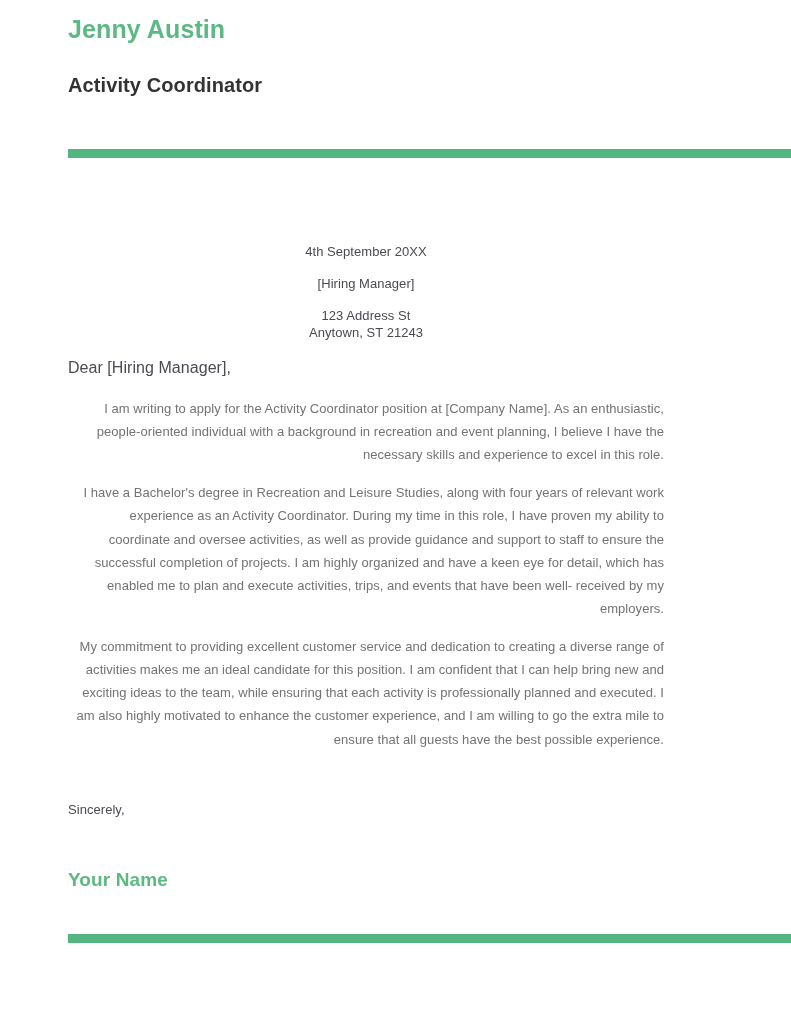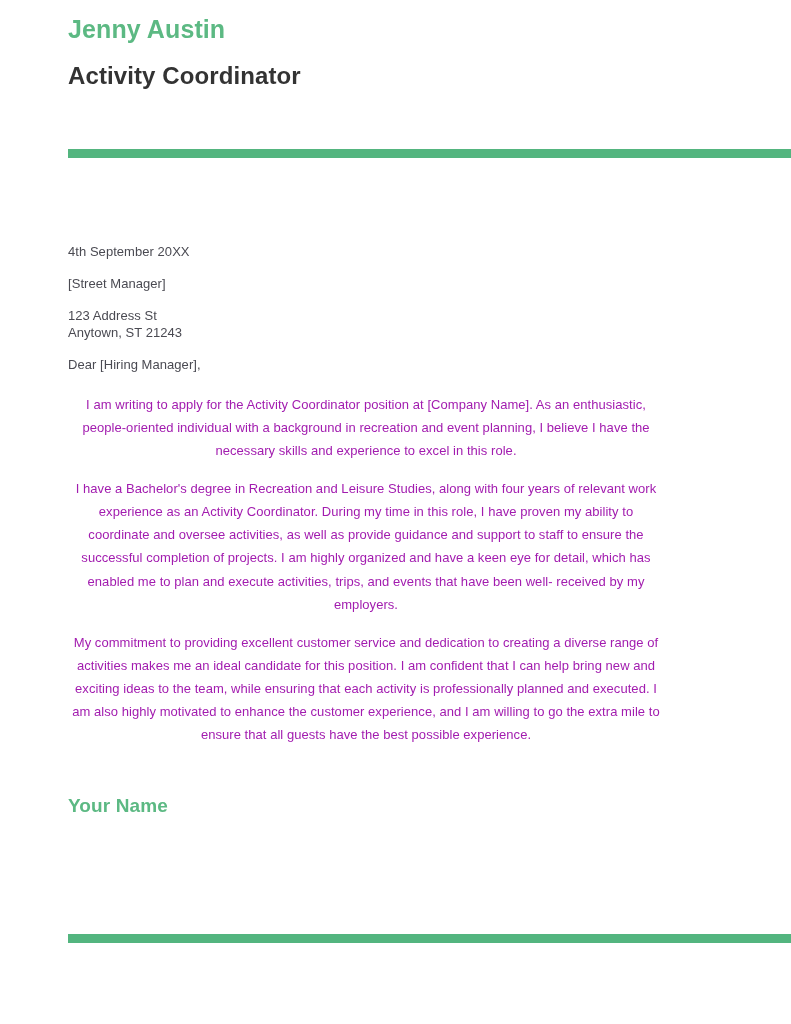--- a/index.html
+++ b/index.html
@@ -34,26 +34,26 @@
   }
   .applicant-name {
     font-size: 25px;
     font-weight: bold;
     color: #5cb983;
     letter-spacing: 0.1px;
     line-height: 1.25;
     margin: 0;
   }
   .job-title {
-    font-size: 24px;
+    font-size: 20px;
     font-weight: bold;
     color: #333333;
     letter-spacing: 0.1px;
     line-height: 1.25;
-    margin: 16px 0 0 0;
+    margin: 28px 0 0 0;
   }
   .contact-line {
     font-size: 12.5px;
     color: #8a8a90;
     margin: 24px 0 0 0;
     letter-spacing: 0.1px;
     line-height: 1.4;
   }
 
   
@@ -81,44 +81,46 @@
     left: 68px;
     right: 69px;
     top: 243px;
   }
   .meta-line {
     font-size: 13px;
     color: #4a4a52;
     line-height: 1.45;
     margin: 0 0 13px 0;
     letter-spacing: 0.05px;
+    text-align: center;
   }
   .address-block {
     font-size: 13px;
     color: #4a4a52;
     line-height: 1.35;
     margin: 0 0 14px 0;
     letter-spacing: 0.05px;
+    text-align: center;
   }
   .address-block span {
     display: block;
   }
   .salutation {
-    font-size: 13px;
+    font-size: 16px;
     color: #4a4a52;
     line-height: 1.45;
     margin: 0 0 18px 0;
     letter-spacing: 0.05px;
   }
   .body-para {
     font-size: 13px;
-    color: #a21caf;
+    color: #737373;
     line-height: 1.78;
     margin: 0 0 15px 0;
-    text-align: center;
+    text-align: right;
     letter-spacing: 0.05px;
   }
   .signoff {
     font-size: 13px;
     color: #4a4a52;
     margin: 50px 0 0 0;
     line-height: 1.45;
     letter-spacing: 0.05px;
   }
   .signature-name {
@@ -139,36 +141,37 @@
     <h1 class="applicant-name">Jenny Austin</h1>
     <h2 class="job-title">Activity Coordinator</h2>
   </div>
 
   <div class="rule rule-top"></div>
 
   <div class="letter">
 
     <p class="meta-line">4th September 20XX</p>
 
-    <p class="meta-line">[Street Manager]</p>
+    <p class="meta-line">[Hiring Manager]</p>
 
     <div class="address-block">
       <span>123 Address St</span>
       <span>Anytown, ST 21243</span>
     </div>
 
     <p class="salutation">Dear [Hiring Manager],</p>
 
     <p class="body-para">I am writing to apply for the Activity Coordinator position at [Company Name]. As an enthusiastic, people-oriented individual with a background in recreation and event planning, I believe I have the necessary skills and experience to excel in this role.</p>
 
     <p class="body-para">I have a Bachelor's degree in Recreation and Leisure Studies, along with four years of relevant work experience as an Activity Coordinator. During my time in this role, I have proven my ability to coordinate and oversee activities, as well as provide guidance and support to staff to ensure the successful completion of projects. I am highly organized and have a keen eye for detail, which has enabled me to plan and execute activities, trips, and events that have been well- received by my employers.</p>
 
     <p class="body-para">My commitment to providing excellent customer service and dedication to creating a diverse range of activities makes me an ideal candidate for this position. I am confident that I can help bring new and exciting ideas to the team, while ensuring that each activity is professionally planned and executed. I am also highly motivated to enhance the customer experience, and I am willing to go the extra mile to ensure that all guests have the best possible experience.</p>
 
 
+    <p class="signoff">Sincerely,</p>
 
     <p class="signature-name">Your Name</p>
 
   </div>
 
   <div class="rule rule-bottom"></div>
 
 </div>
 
 </body></html>

